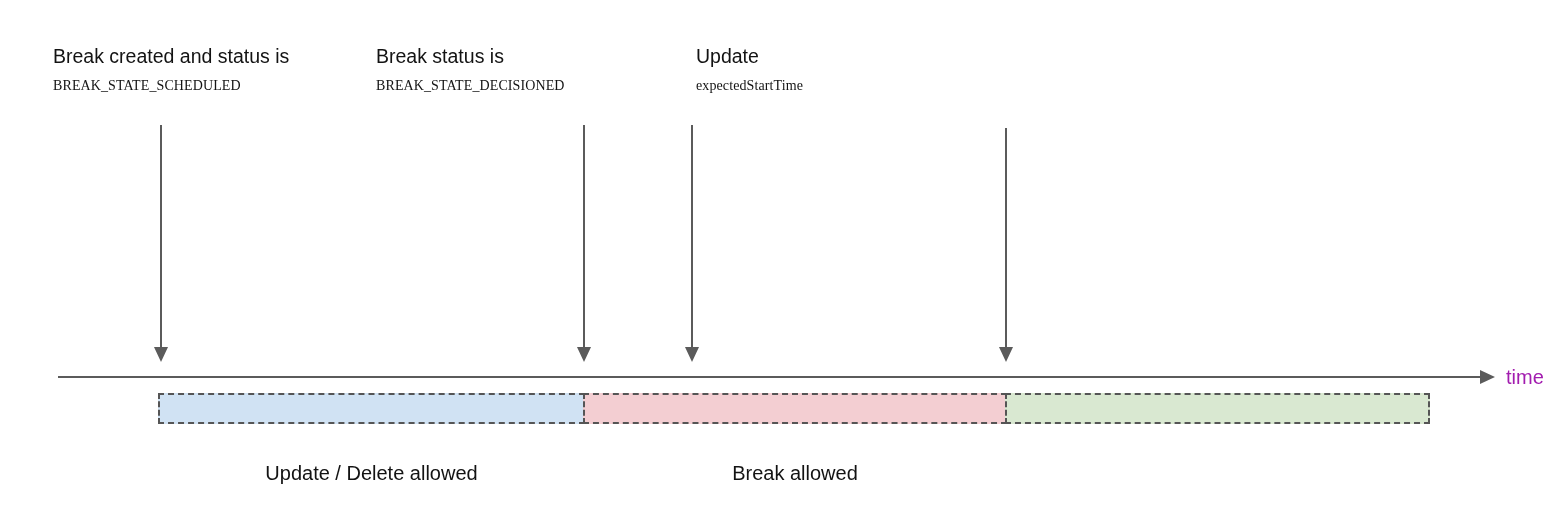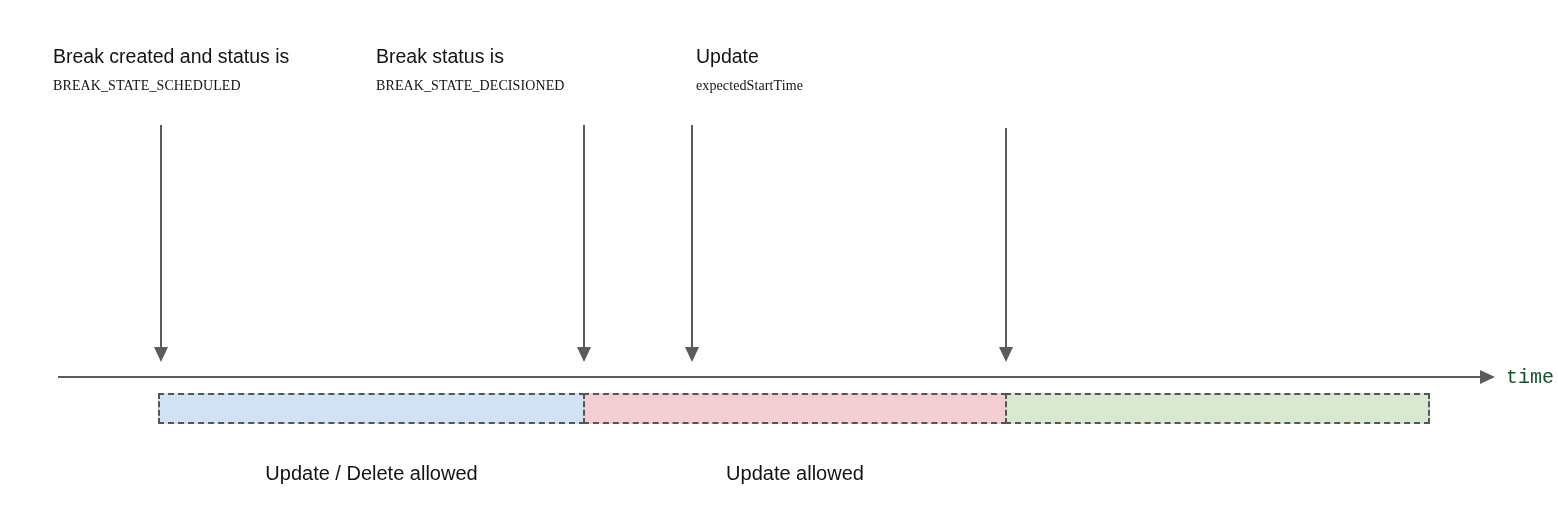--- a/index.html
+++ b/index.html
@@ -85,22 +85,22 @@
     height: 0;
     border-top: 7.5px solid transparent;
     border-bottom: 7.5px solid transparent;
     border-left: 15px solid #5b5b5b;
   }
   #time-axis-label {
     position: absolute;
     left: 1482px;
     top: 366px;
     font-size: 20px;
-    color: #14532d;
-    font-family: Liberation Mono, monospace;
+    color: #a21caf;
+    font-family: Liberation Sans, sans-serif;
   }
 
   
   .phase-bar {
     position: absolute;
     top: 393px;
     height: 31px;
     box-sizing: border-box;
     border: 2px dashed #555555;
   }
@@ -166,15 +166,15 @@
 
   <div id="time-axis"></div>
   <div id="time-axis-arrowhead"></div>
   <div id="time-axis-label">time</div>
 
   <div class="phase-bar" id="phase-bar-0"></div>
   <div class="phase-bar" id="phase-bar-1"></div>
   <div class="phase-bar" id="phase-bar-2"></div>
 
   <div class="phase-caption" id="phase-caption-0">Update / Delete allowed</div>
-  <div class="phase-caption" id="phase-caption-1">Update allowed</div>
+  <div class="phase-caption" id="phase-caption-1">Break allowed</div>
 
 </div>
 
 </body></html>

